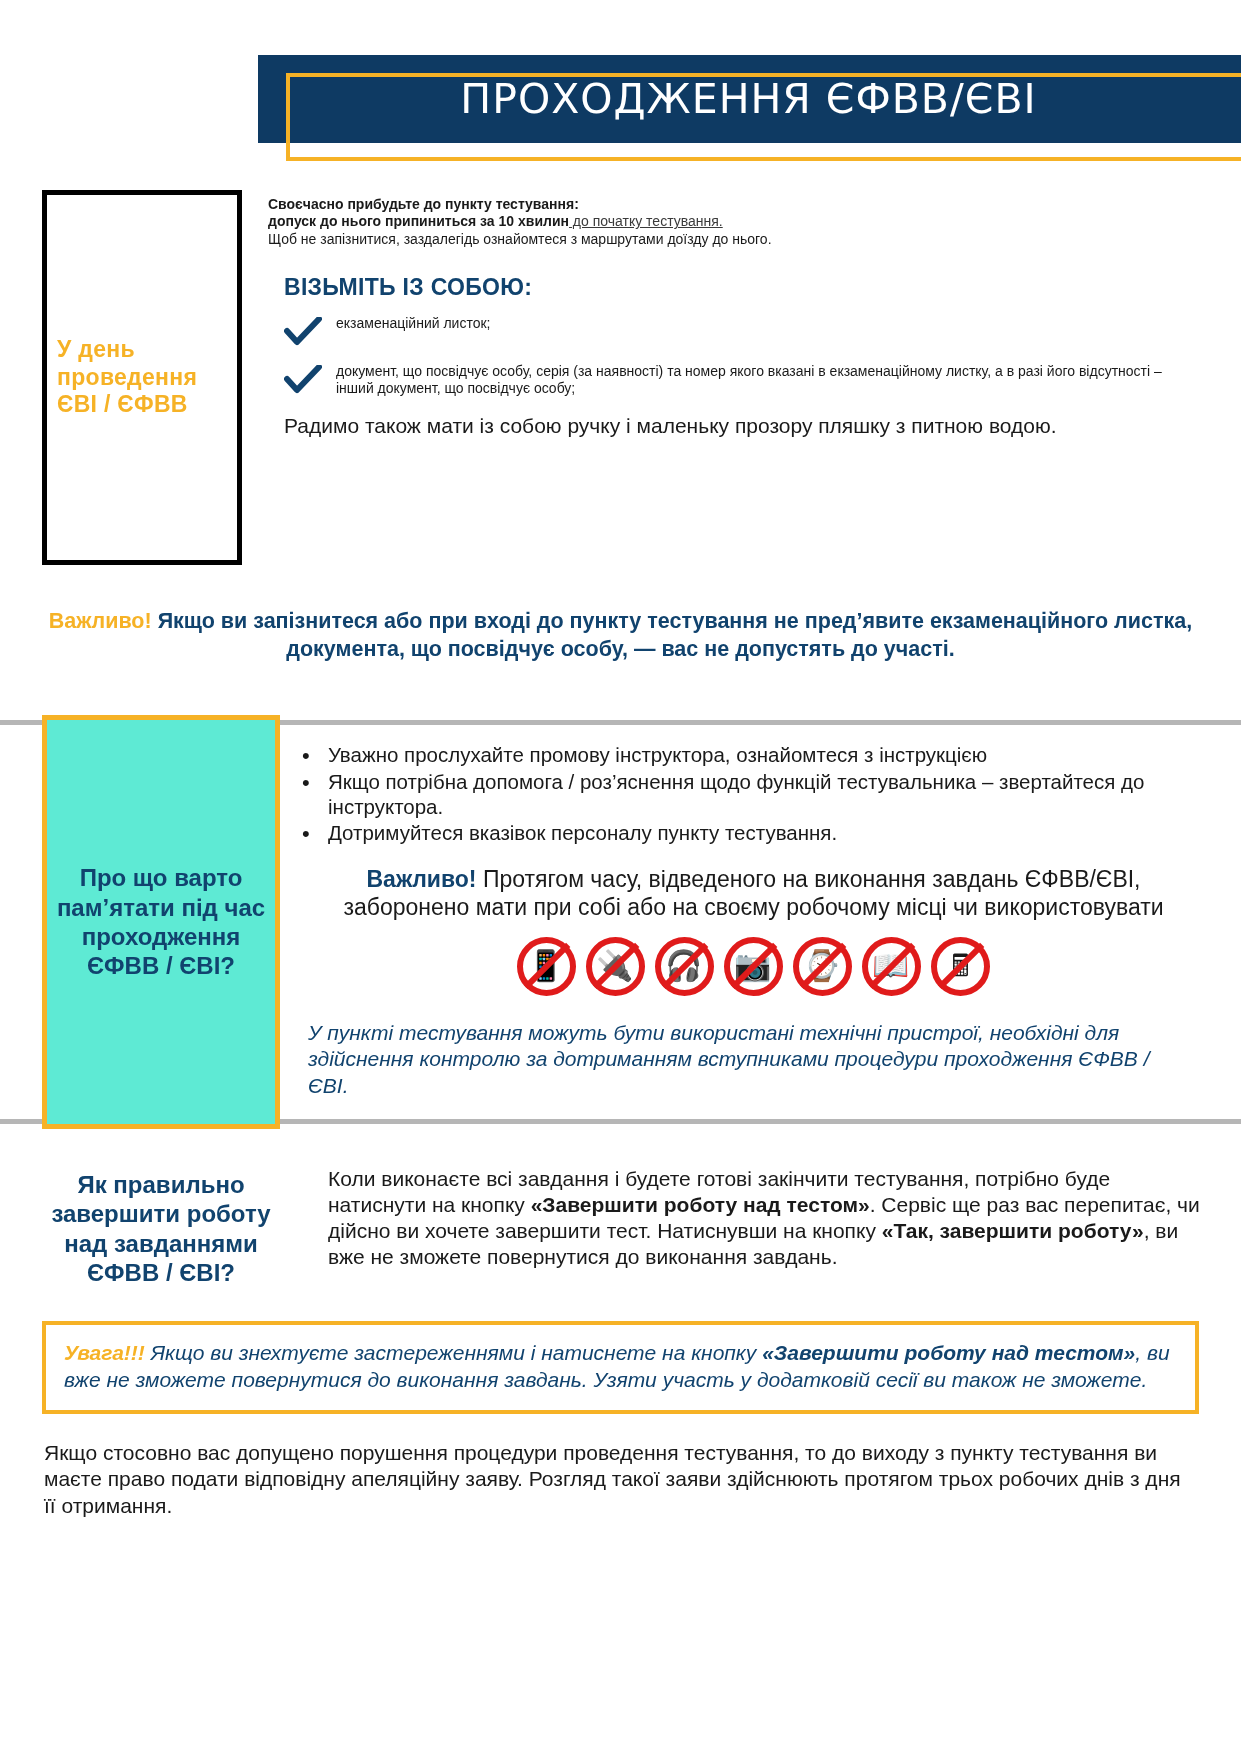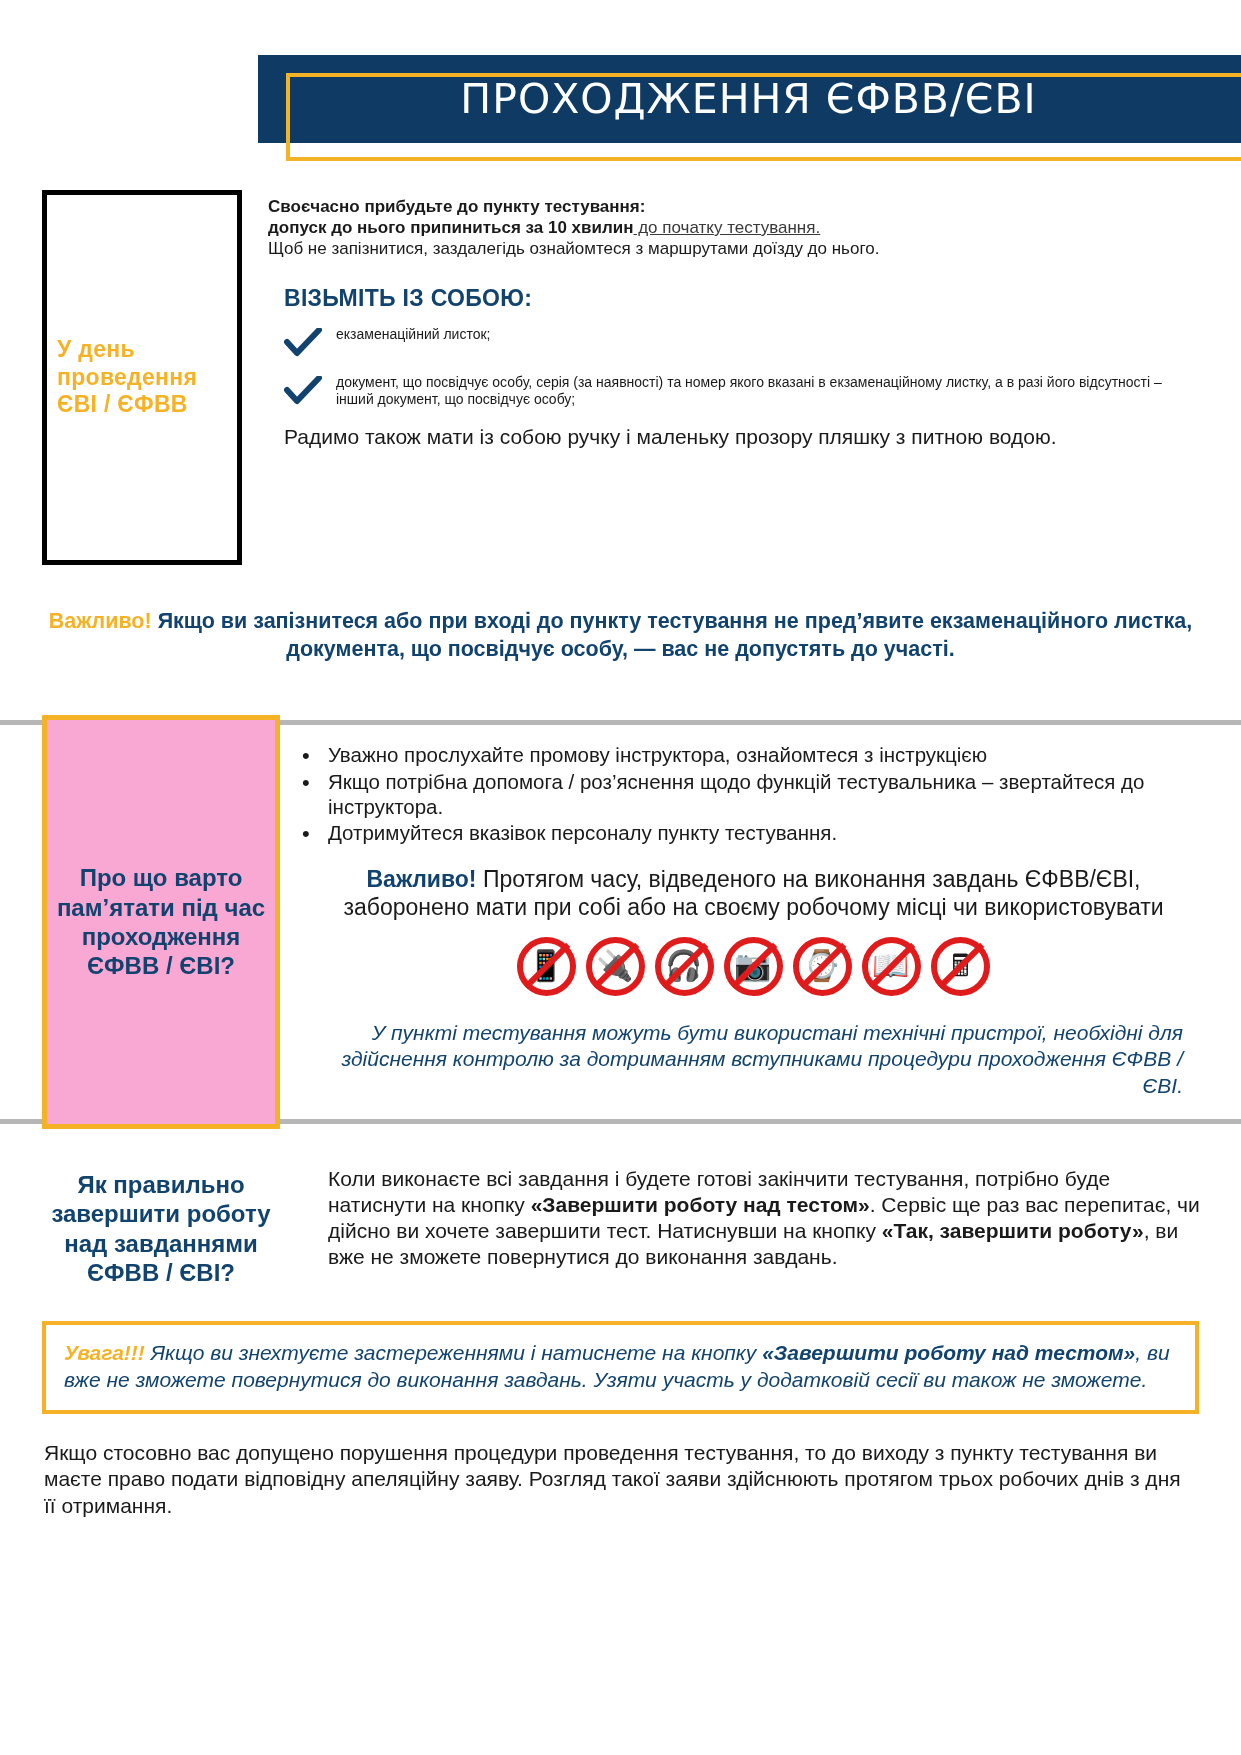--- a/index.html
+++ b/index.html
@@ -68,21 +68,21 @@
     font-weight:700;
     line-height:1.2;
     letter-spacing:0.3px;
   }
   .sec1-body{
     flex:1;
     padding-left:26px;
     padding-right:40px;
     padding-top:6px;
   }
-  .lead p{margin:0;font-size:17px;line-height:1.24;}
+  .lead p{margin:0;font-size:14px;line-height:1.24;}
   .lead .b{font-weight:700;}
   .lead .grey{color:#3a3a3a;font-weight:400;text-decoration:underline;}
 
   .take-head{
     color:#11436e;
     font-weight:700;
     font-size:23px;
     margin:26px 0 12px 16px;
     letter-spacing:0.3px;
   }
@@ -133,21 +133,21 @@
     align-items:stretch;
     padding-left:42px;
   }
   .side-box-orange{
     flex:0 0 238px;
     border:5px solid #f6b226;
     box-sizing:border-box;
     display:flex;align-items:center;justify-content:center;
     margin-top:-10px;margin-bottom:-10px;
     position:relative;z-index:2;
-    background:#f9a8d4;
+    background:#5eead4;
   }
   .side-box-orange .label{
     color:#11436e;
     font-weight:700;
     font-size:24px;
     line-height:1.22;
     text-align:center;
     padding:0 6px;
   }
   .sec2-body{
@@ -191,22 +191,22 @@
     width:60px;height:6px;
     background:#e01b1b;
     transform:translate(-50%,-50%) rotate(-45deg);
     z-index:3;
   }
   .no-icon .glyph{
     position:relative;z-index:2;
     font-size:30px;line-height:1;
   }
   .italic-note{
-    margin:22px 22px 0 6px;
-    text-align:right;
+    margin:22px 12px 0 6px;
+    text-align:left;
     color:#11436e;
     font-style:italic;
     font-size:21px;
     line-height:1.26;
   }
 
   
   .sec3{
     display:flex;
     align-items:flex-start;

